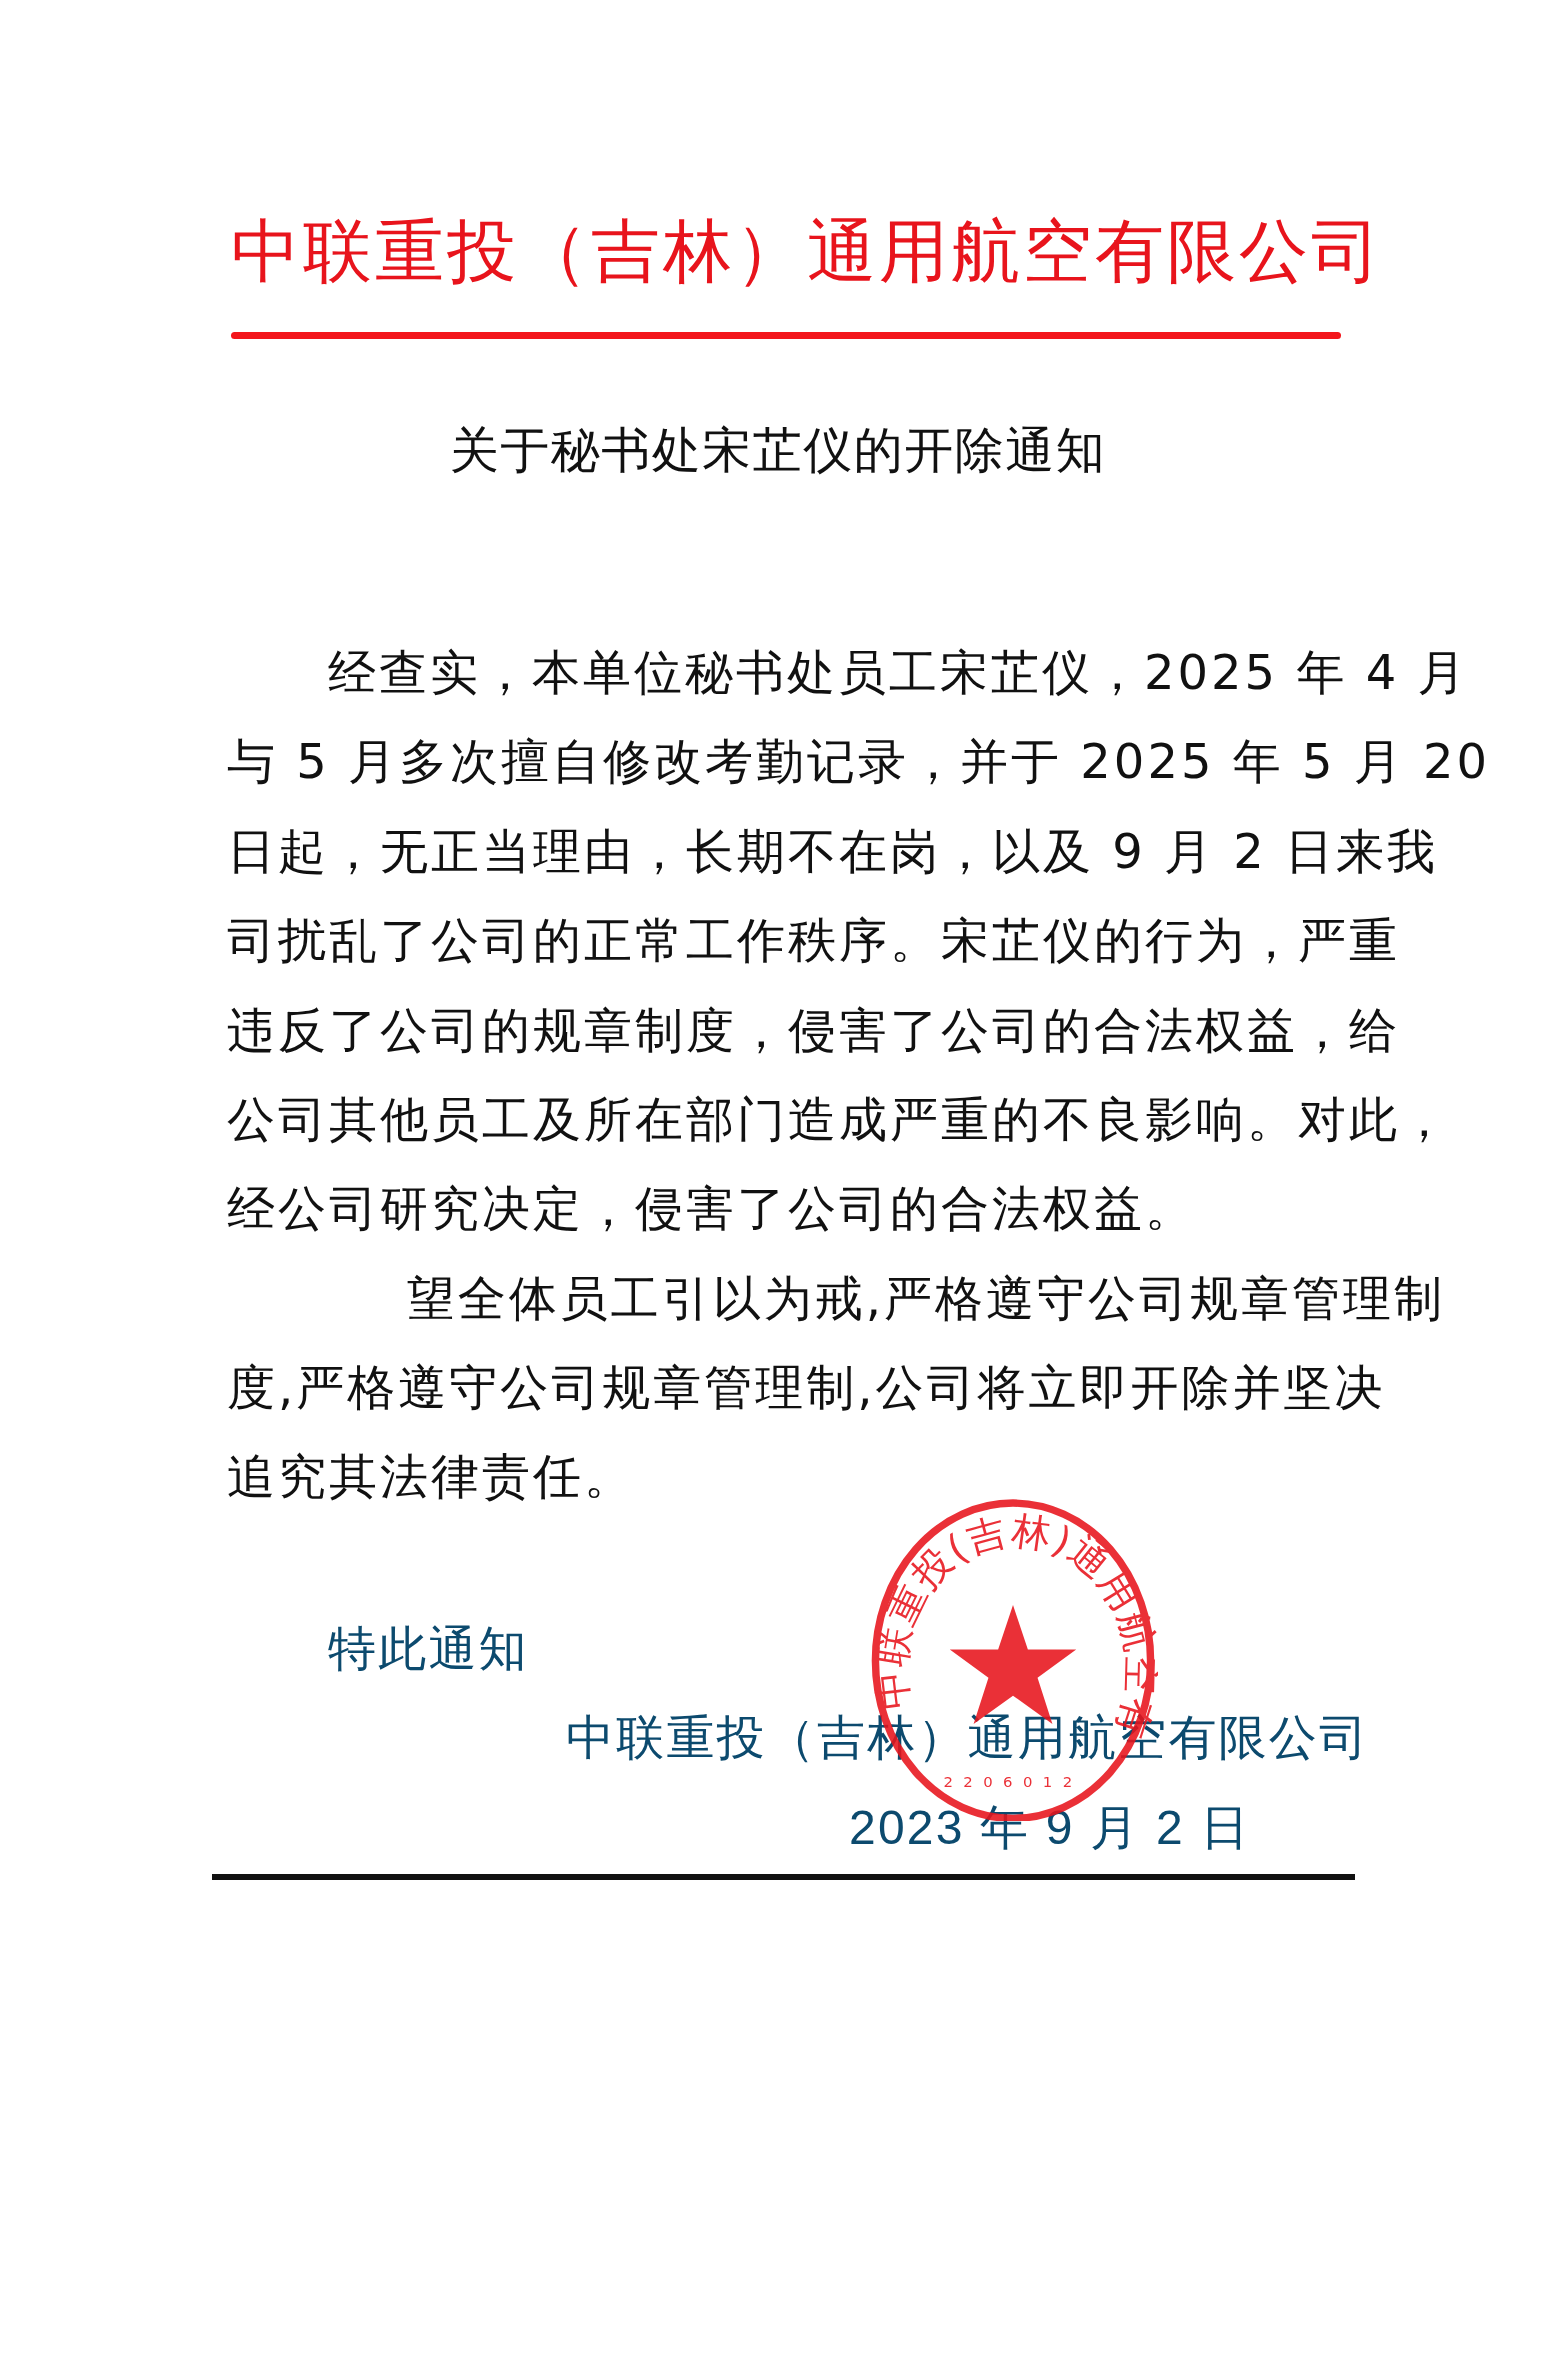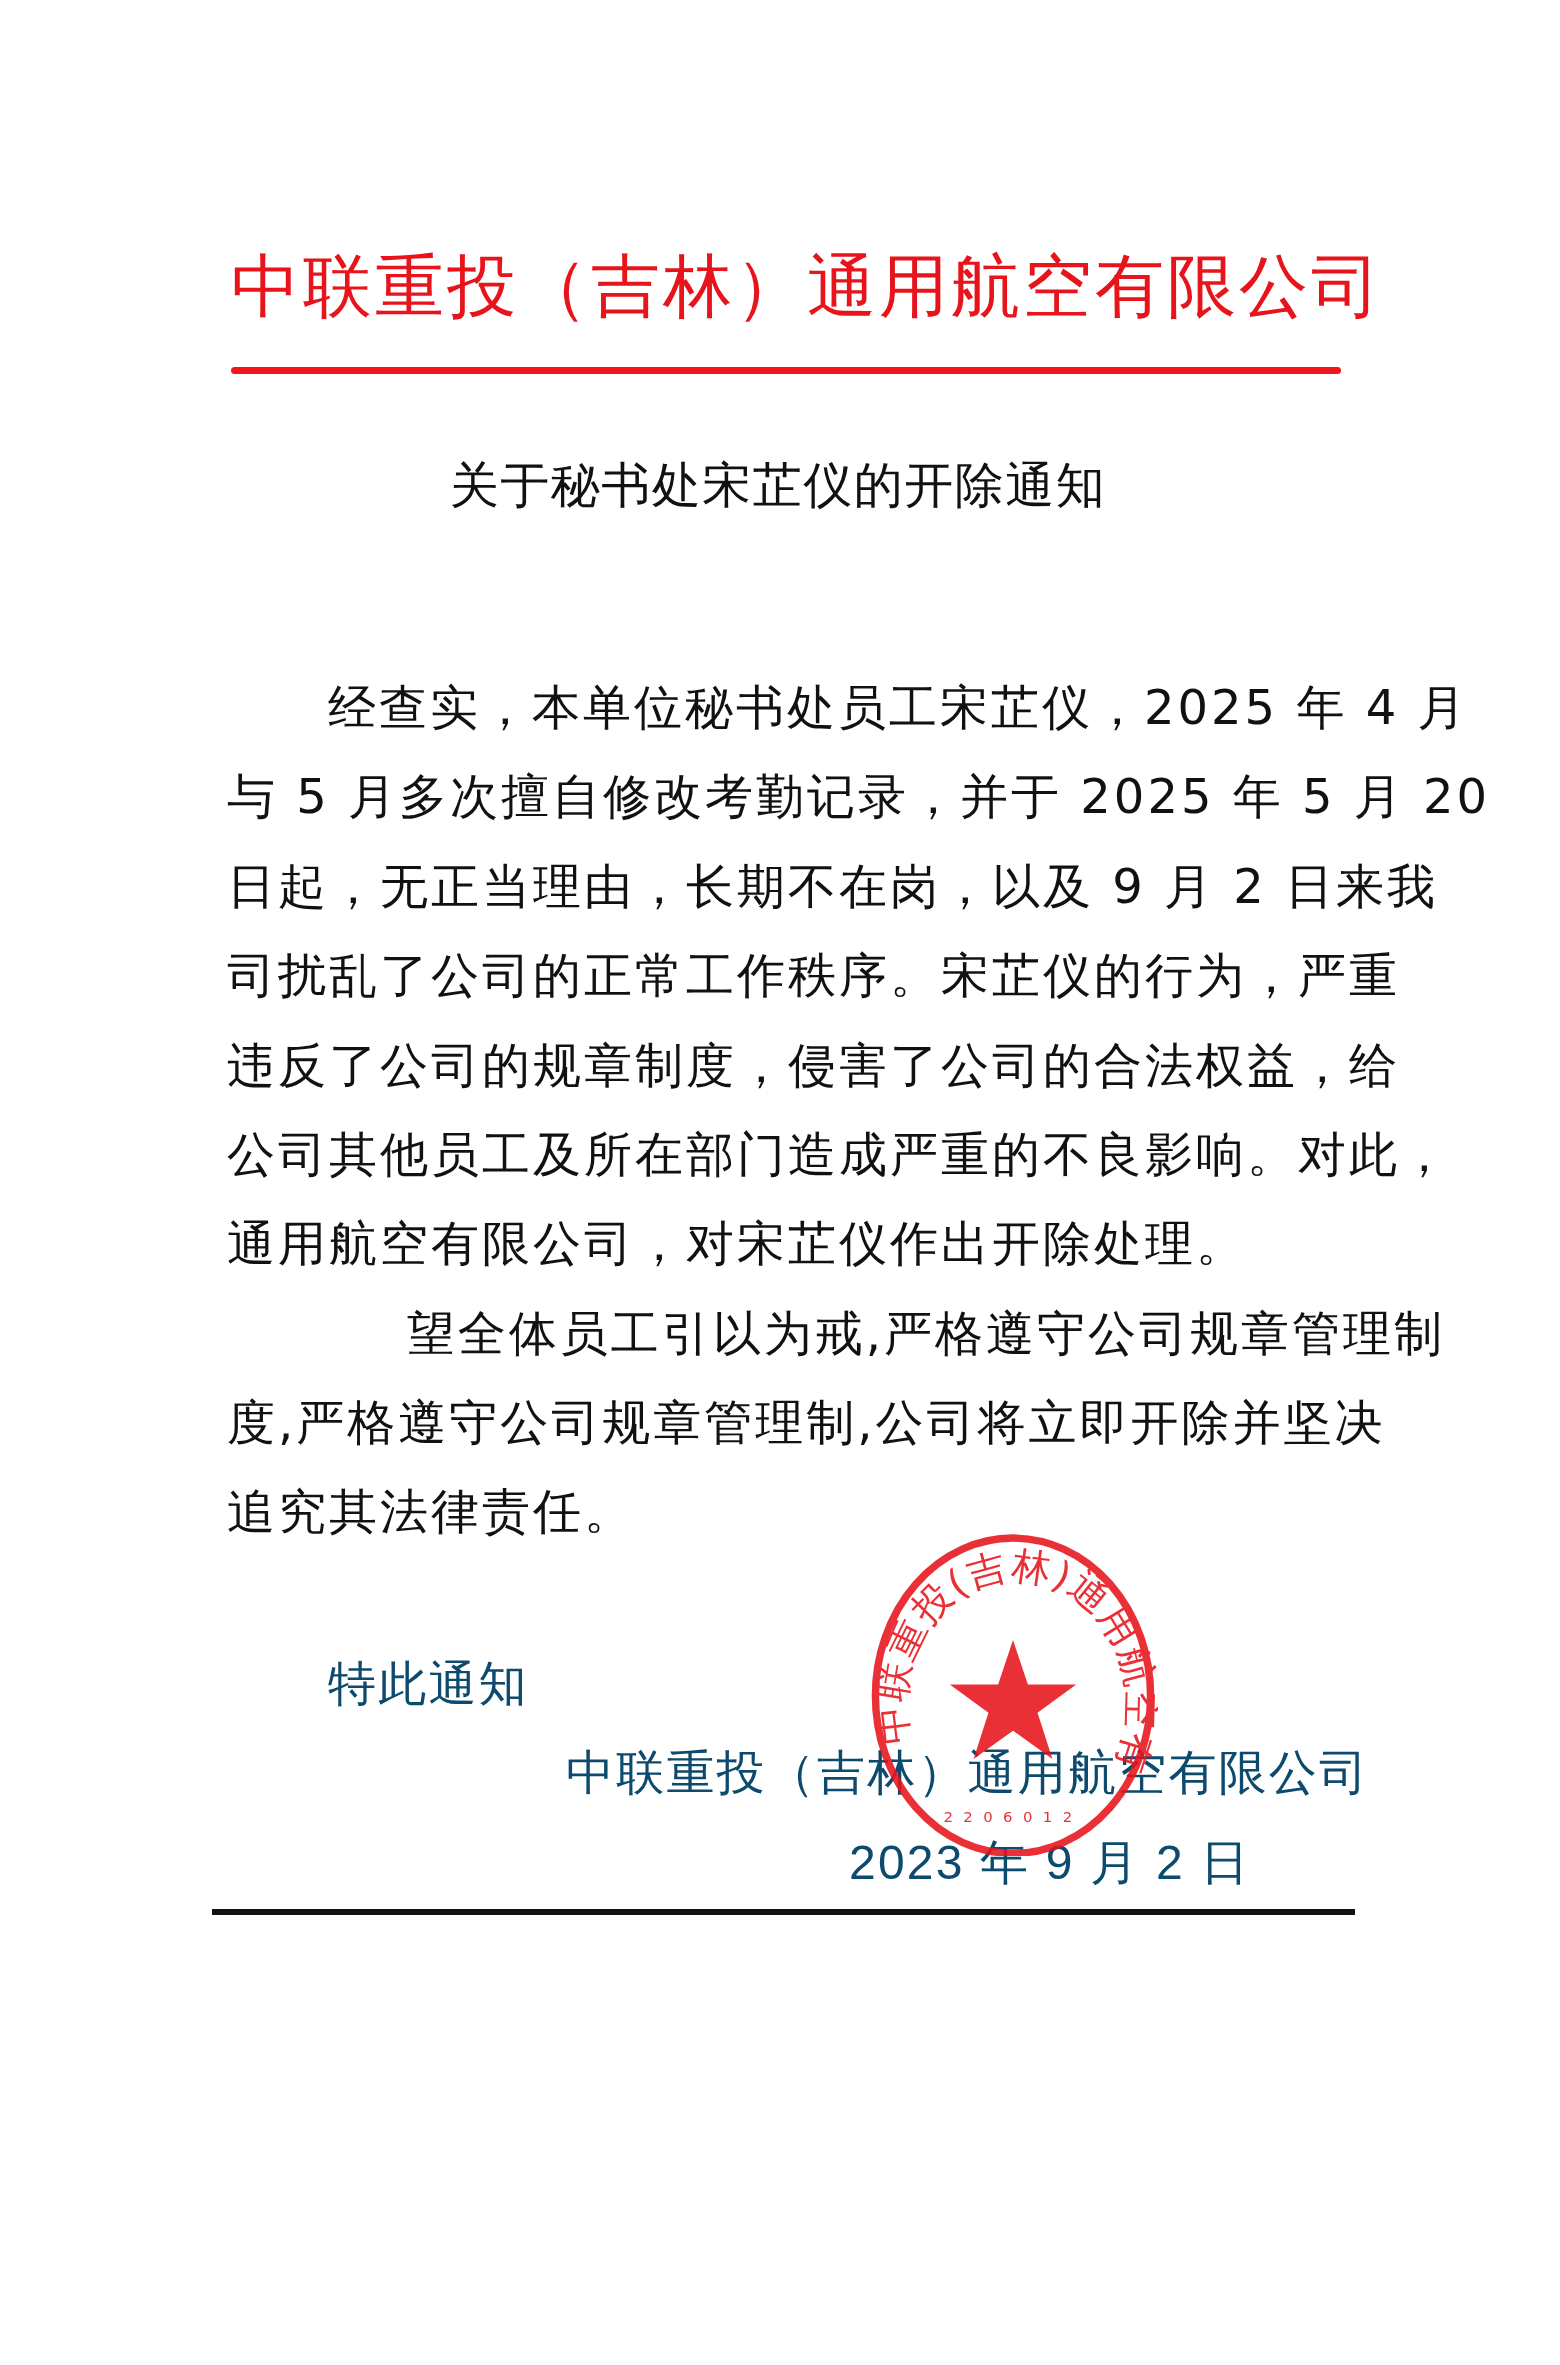--- a/index.html
+++ b/index.html
@@ -1,18 +1,18 @@
 <!DOCTYPE html>
 <html style="font-size:12px"><head>
 <meta charset="utf-8">
 <style>
   html, body { margin: 0; padding: 0; background: #ffffff; }
   body { width: 1560px; height: 2366px; position: relative; overflow: hidden;
          font-family: "DejaVu Serif", "Liberation Serif", serif; color: #111; }
-  .abs { position: absolute; margin-top: 35px; }
+  .abs { position: absolute; }
   .header-title { left: 231px; top: 210px; width: 1110px; text-align: center;
      font-family: "DejaVu Sans", "Liberation Sans", sans-serif; font-size: 69px;
      color: #e8141c; letter-spacing: 3px; white-space: nowrap; line-height: 82px; }
   .red-rule { left: 231px; top: 332px; width: 1110px; height: 6.7px; background: #f3161c; border-radius: 3.7px; }
   .notice-title { left: 417px; top: 417px; width: 722px; text-align: center;
      font-family: "DejaVu Sans", "Liberation Sans", sans-serif; font-size: 49px; line-height: 67px;
      letter-spacing: 1.5px; color: #111; white-space: nowrap; }
   .line { left: 227px; width: 1117px; font-size: 48px; line-height: 67px; white-space: nowrap;
      font-family: "DejaVu Sans", "Liberation Sans", sans-serif; color: #111; letter-spacing: 3px; }
   .indent { left: 328px; text-align: right; }
@@ -29,21 +29,21 @@
 
 <div class="abs notice-title">关于秘书处宋芷仪的开除通知</div>
 
 <div>
   <div class="abs line indent" style="top:639px">经查实，本单位秘书处员工宋芷仪，2025 年 4 月</div>
   <div class="abs line" style="top:728px">与 5 月多次擅自修改考勤记录，并于 2025 年 5 月 20</div>
   <div class="abs line" style="top:818px">日起，无正当理由，长期不在岗，以及 9 月 2 日来我</div>
   <div class="abs line" style="top:907px">司扰乱了公司的正常工作秩序。宋芷仪的行为，严重</div>
   <div class="abs line" style="top:997px">违反了公司的规章制度，侵害了公司的合法权益，给</div>
   <div class="abs line" style="top:1086px">公司其他员工及所在部门造成严重的不良影响。对此，</div>
-  <div class="abs line" style="top:1175px">通用航空有限公司，对宋芷仪作出开除处理。</div>
+  <div class="abs line" style="top:1175px">经公司研究决定，侵害了公司的合法权益。</div>
 
   <div class="abs line indent" style="top:1265px">望全体员工引以为戒,严格遵守公司规章管理制</div>
   <div class="abs line" style="top:1354px">度,严格遵守公司规章管理制,公司将立即开除并坚决</div>
   <div class="abs line" style="top:1443px">追究其法律责任。</div>
 </div>
 
 <div class="abs sig" style="left:328px; top:1615px">特此通知</div>
 
 <div class="abs sig" style="left:566px; top:1704px">中联重投（吉林）通用航空有限公司</div>
 <div class="abs sig" style="left:849px; top:1794px">2023 年 9 月 2 日</div>

